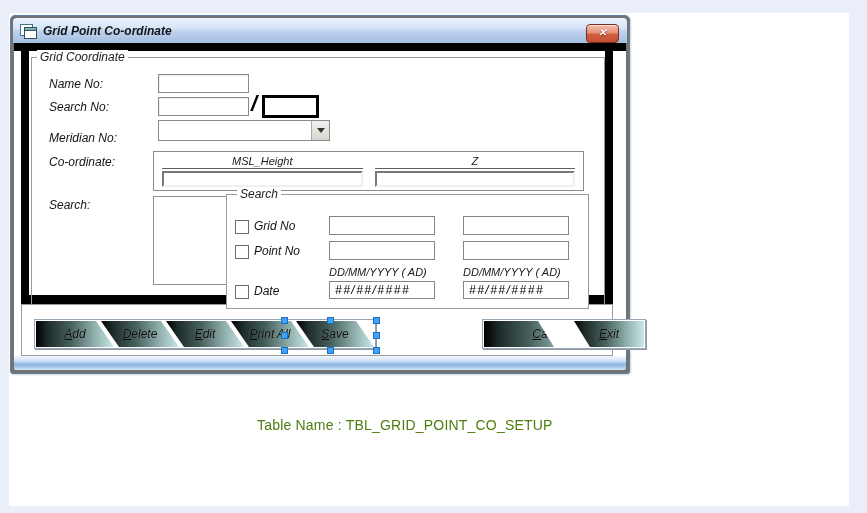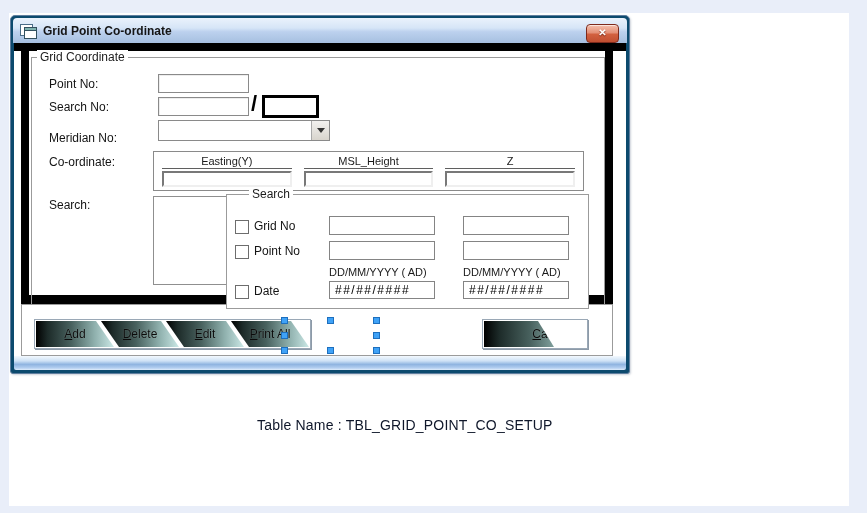--- a/index.html
+++ b/index.html
@@ -8,22 +8,23 @@
     background:#e9eef9;
     font-family:"Liberation Sans",sans-serif;
     color:#111;
     -webkit-font-smoothing:antialiased;
   }
   .white-bg{position:absolute;left:9px;top:13px;width:840px;height:493px;background:#ffffff;}
 
   
   .window{
     position:absolute;left:10px;top:15px;width:618px;height:357px;
-    background:#0c4a6e;border:1px solid #5f7e9e;border-radius:5px 5px 3px 3px;
+    background:#737373;border:1px solid #5f7e9e;border-radius:5px 5px 3px 3px;
     box-shadow:1px 1px 2px rgba(60,80,110,.25);
+    font-style:italic;
   }
   .titlebar{
     position:absolute;left:2px;top:2px;right:2px;height:25px;
     border-radius:4px 4px 0 0;
     background:linear-gradient(180deg,#eaf2fc 0%,#d6e5f7 40%,#bcd1ee 55%,#a6c0e0 100%);
     display:flex;align-items:center;padding-left:7px;box-sizing:border-box;
   }
   .title-icon{width:16px;height:14px;position:relative;flex:0 0 auto;}
   .title-icon .back{position:absolute;left:0;top:0;width:11px;height:10px;background:#fff;border:1px solid #4a6d88;}
   .title-icon .front{position:absolute;left:4px;top:3px;width:11px;height:10px;background:#fff;border:1px solid #33515f;}
@@ -99,21 +100,21 @@
   .gbtn.first{clip-path:polygon(0 0,60px 0,78px 100%,0 100%);}
   .gbtn-sm{width:70px;}
   .gbtn-sm.first{clip-path:polygon(0 0,54px 0,70px 100%,0 100%);padding-left:32px;}
   .gbtn-sm.last{clip-path:polygon(0 0,100% 0,100% 100%,16px 100%);margin-left:-12px;}
   .gbtn span{color:#0b0b0b;text-shadow:0 0 1px rgba(255,255,255,.35);}
   u{text-decoration:underline;text-underline-offset:1px;}
 
   
   .handle{position:absolute;width:7px;height:7px;background:#3fa2f7;border:1px solid #1d6fbe;box-sizing:border-box;z-index:20;cursor:move;}
 
-  .footer-text{position:absolute;left:257px;top:417px;font-size:14px;color:#0f172a;letter-spacing:.2px;white-space:nowrap;}
+  .footer-text{position:absolute;left:257px;top:417px;font-size:14px;color:#4d7c0f;letter-spacing:.2px;white-space:nowrap;}
 </style>
 </head>
 <body>
 
 <div class="white-bg"></div>
 
 <div class="window">
 
   <div class="titlebar">
     <div class="title-icon">
@@ -132,57 +133,53 @@
 
     <div class="black-top"></div>
     <div class="black-left"></div>
     <div class="black-right"></div>
     <div class="black-bottom"></div>
 
     <div class="group-main">
       <div class="group-label">Grid Coordinate</div>
     </div>
 
-    <div class="lbl" style="left:35px;top:34px;">Point No:</div>
+    <div class="lbl" style="left:35px;top:34px;">Name No:</div>
     <div class="tfield" style="left:144px;top:31px;width:89px;height:17px;"></div>
 
     <div class="lbl" style="left:35px;top:57px;">Search No:</div>
     <div class="tfield" style="left:144px;top:54px;width:89px;height:17px;"></div>
     <div class="slash" style="left:237px;top:50px;">/</div>
     <div class="thick-field" style="left:248px;top:52px;width:51px;height:17px;"></div>
 
     <div class="lbl" style="left:35px;top:88px;">Meridian No:</div>
     <div class="combo" style="left:144px;top:77px;width:170px;height:19px;">
       <span class="lbl" style="left:4px;top:2px;"></span>
       <div class="combo-btn">
         <div class="arr"></div>
       </div>
     </div>
 
     <div class="lbl" style="left:35px;top:112px;">Co-ordinate:</div>
     <div class="coord-panel">
       <div class="coord-col">
-        <div class="coord-head">Easting(Y)</div>
-        <div class="coord-input"></div>
-      </div>
-      <div class="coord-col">
         <div class="coord-head">MSL_Height</div>
         <div class="coord-input"></div>
       </div>
       <div class="coord-col">
         <div class="coord-head">Z</div>
         <div class="coord-input"></div>
       </div>
     </div>
 
     <div class="lbl" style="left:35px;top:155px;">Search:</div>
     <div class="remarks-box"></div>
 
     <div class="search-panel">
-      <div class="group-label" style="left:22px;">Search</div>
+      <div class="group-label" style="left:10px;">Search</div>
 
       <div class="checkbox" style="left:8px;top:25px;"></div>
       <div class="lbl" style="left:27px;top:24px;">Grid No</div>
       <div class="sfield" style="left:102px;top:21px;"></div>
       <div class="sfield" style="left:236px;top:21px;"></div>
 
       <div class="checkbox" style="left:8px;top:50px;"></div>
       <div class="lbl" style="left:27px;top:49px;">Point No</div>
       <div class="sfield" style="left:102px;top:46px;"></div>
       <div class="sfield" style="left:236px;top:46px;"></div>
@@ -203,24 +200,30 @@
           </div>
         <div class="gbtn mid">
             <span><u>D</u>elete</span>
           </div>
         <div class="gbtn mid">
             <span><u>E</u>dit</span>
           </div>
         <div class="gbtn mid">
             <span><u>P</u>rint All</span>
           </div>
+        <div class="gbtn mid">
+            <span><u>S</u>ave</span>
+          </div>
       </div>
       <div class="strip strip-right">
         <div class="gbtn gbtn-sm first">
             <span><u>C</u>ancel</span>
+          </div>
+        <div class="gbtn gbtn-sm last">
+            <span><u>E</u>xit</span>
           </div>
       </div>
     </div>
 
   </div>
 
   <div class="blue-strip"></div>
 </div>
 
 <div class="handle" style="left:281px;top:317px;"></div>

